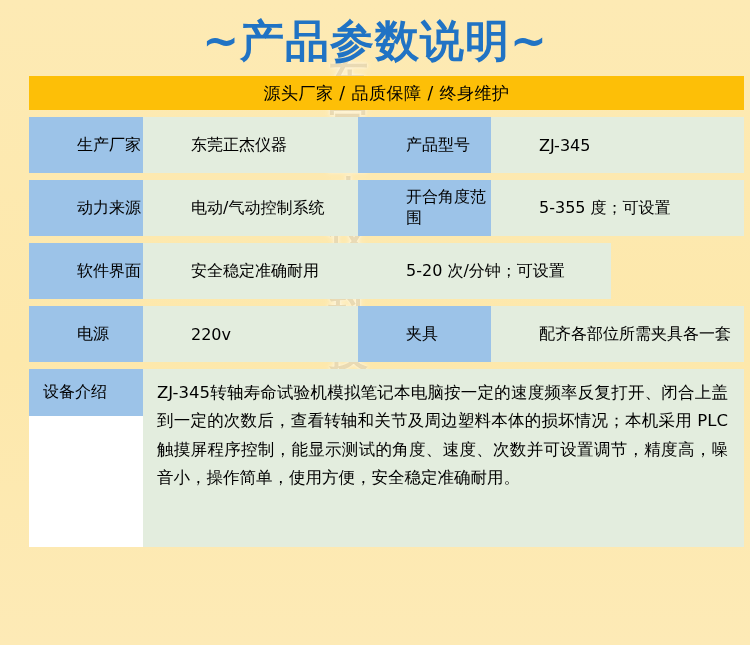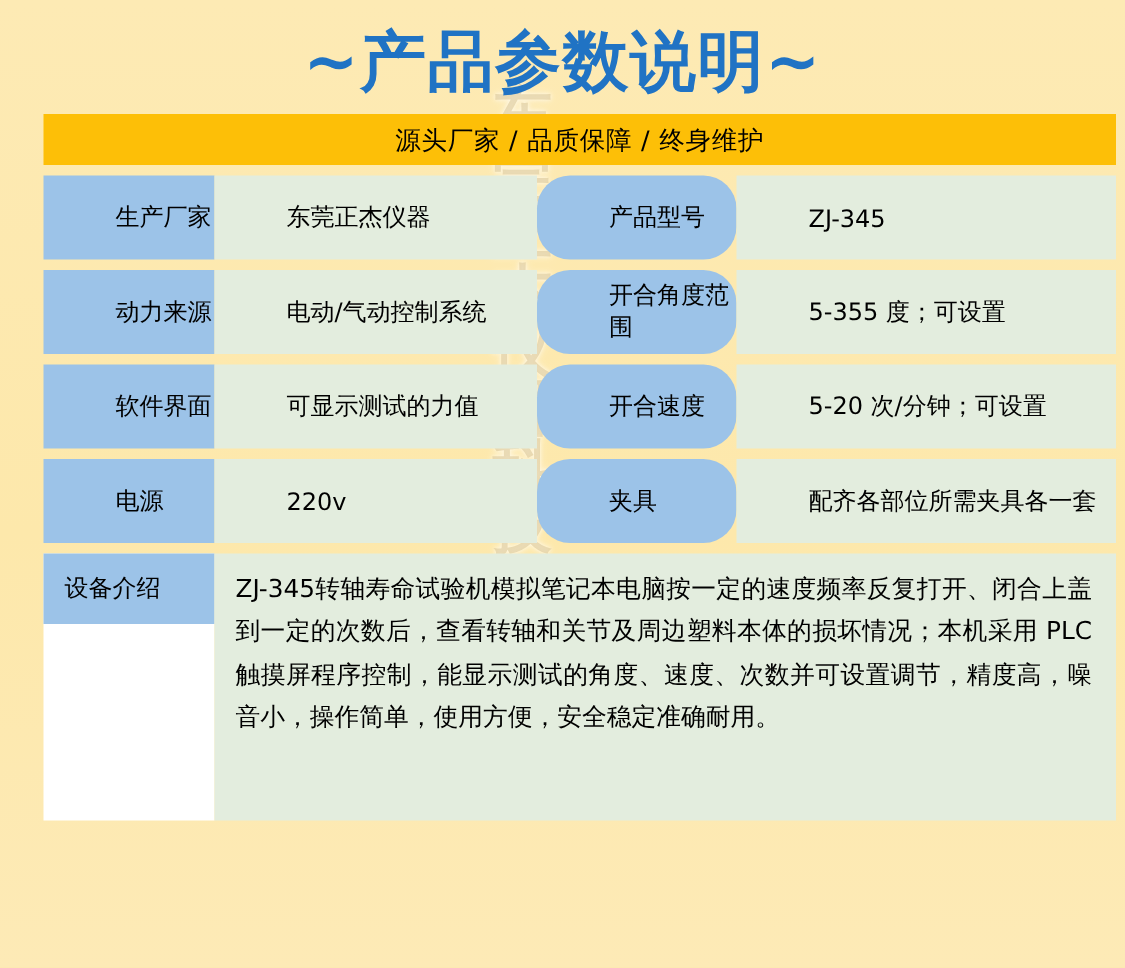--- a/index.html
+++ b/index.html
@@ -96,21 +96,21 @@
   .lbl {
     background: #9cc3e8;
     padding-left: 14px;
   }
   .val {
     background: #e3edde;
     padding-left: 14px;
   }
   .c1 { width: 114px; flex: 0 0 114px; }
   .c2 { width: 215px; flex: 0 0 215px; }
-  .c3 { width: 133px; flex: 0 0 133px; border-radius: 22px; }
+  .c3 { width: 133px; flex: 0 0 133px; }
   .c4 { width: 253px; flex: 0 0 253px; }
   .c-wide { width: 601px; flex: 0 0 601px; }
 
   .r-std { height: 56px; padding-left: 48px; }
   .r-feature { height: 50px; }
 
   
   .row-last { margin-top: 7px; display: flex; align-items: stretch; }
   .last-left {
     width: 114px; flex: 0 0 114px;
@@ -180,22 +180,21 @@
 
     <div class="row">
       <div class="cell lbl c1 r-std">动力来源</div>
       <div class="cell val c2 r-std">电动/气动控制系统</div>
       <div class="cell lbl c3 r-std">开合角度范围</div>
       <div class="cell val c4 r-std">5-355 度；可设置</div>
     </div>
 
     <div class="row">
       <div class="cell lbl c1 r-std">软件界面</div>
-      <div class="cell val c2 r-std">可显示测试的力值</div>
-      <div class="cell lbl c3 r-std">开合速度</div>
+      <div class="cell val c2 r-std">安全稳定准确耐用</div>
       <div class="cell val c4 r-std">5-20 次/分钟；可设置</div>
     </div>
 
     <div class="row">
       <div class="cell lbl c1 r-std">电源</div>
       <div class="cell val c2 r-std">220v</div>
       <div class="cell lbl c3 r-std">夹具</div>
       <div class="cell val c4 r-std">配齐各部位所需夹具各一套</div>
     </div>
 

